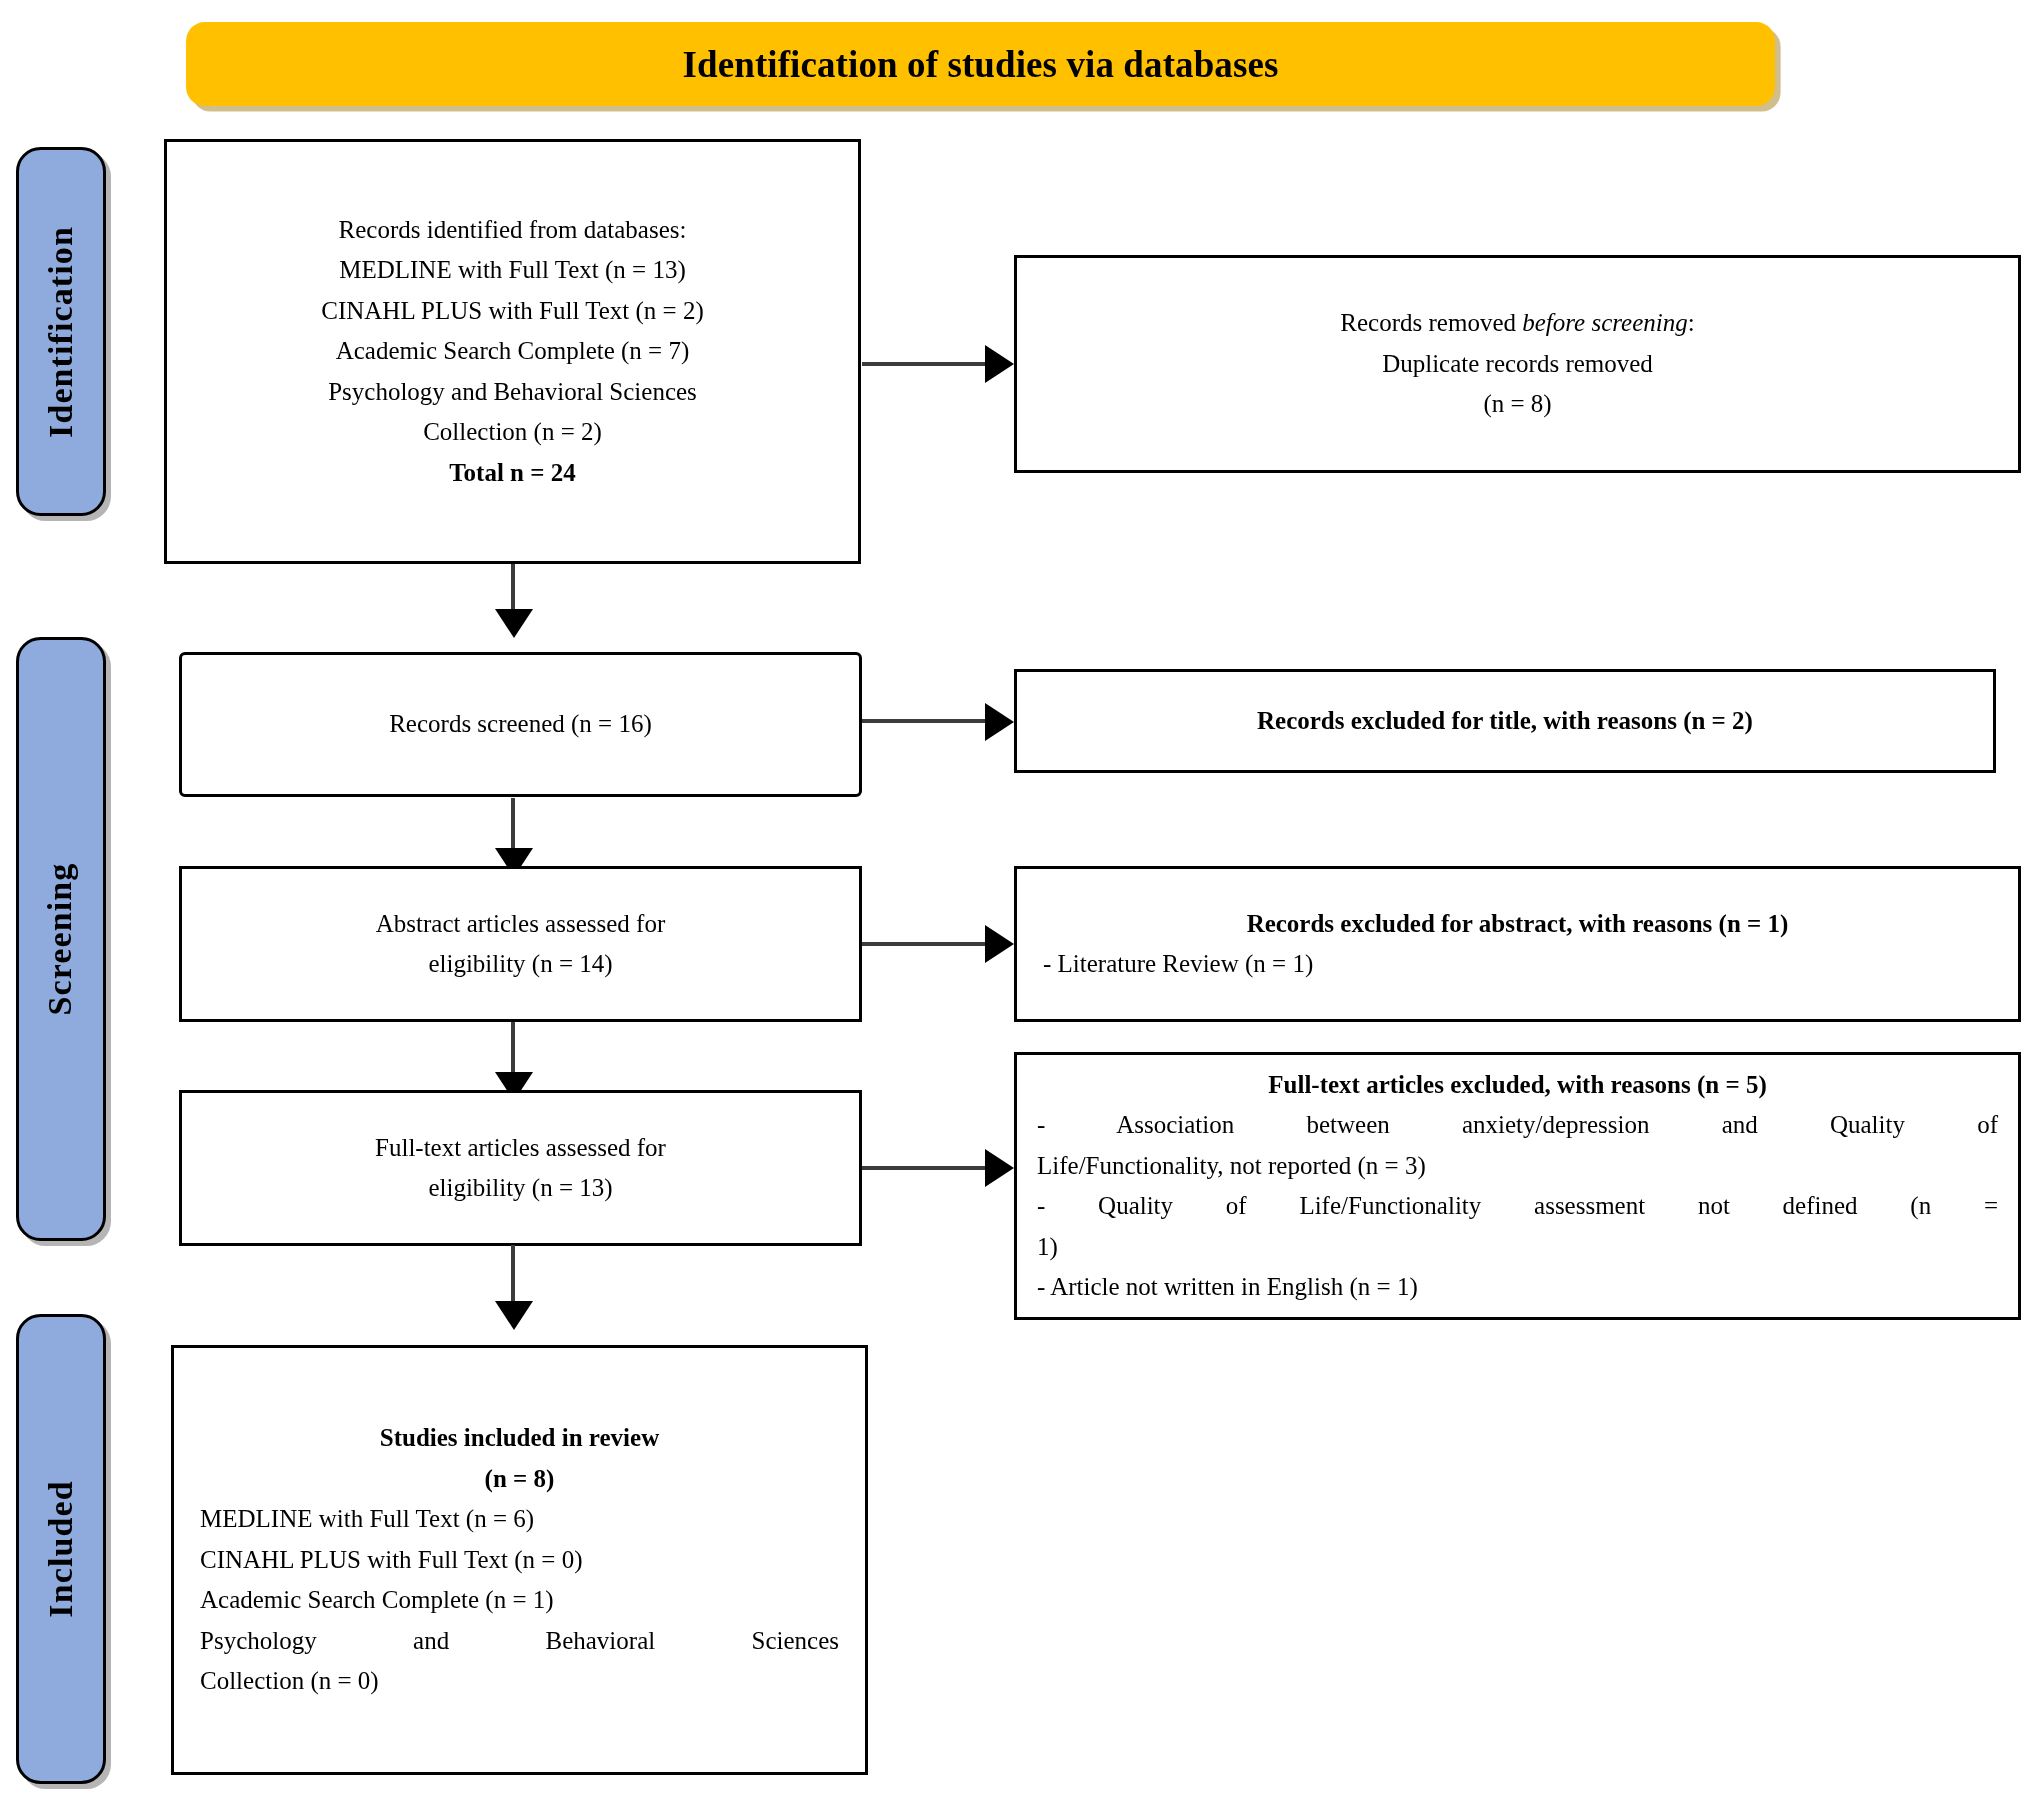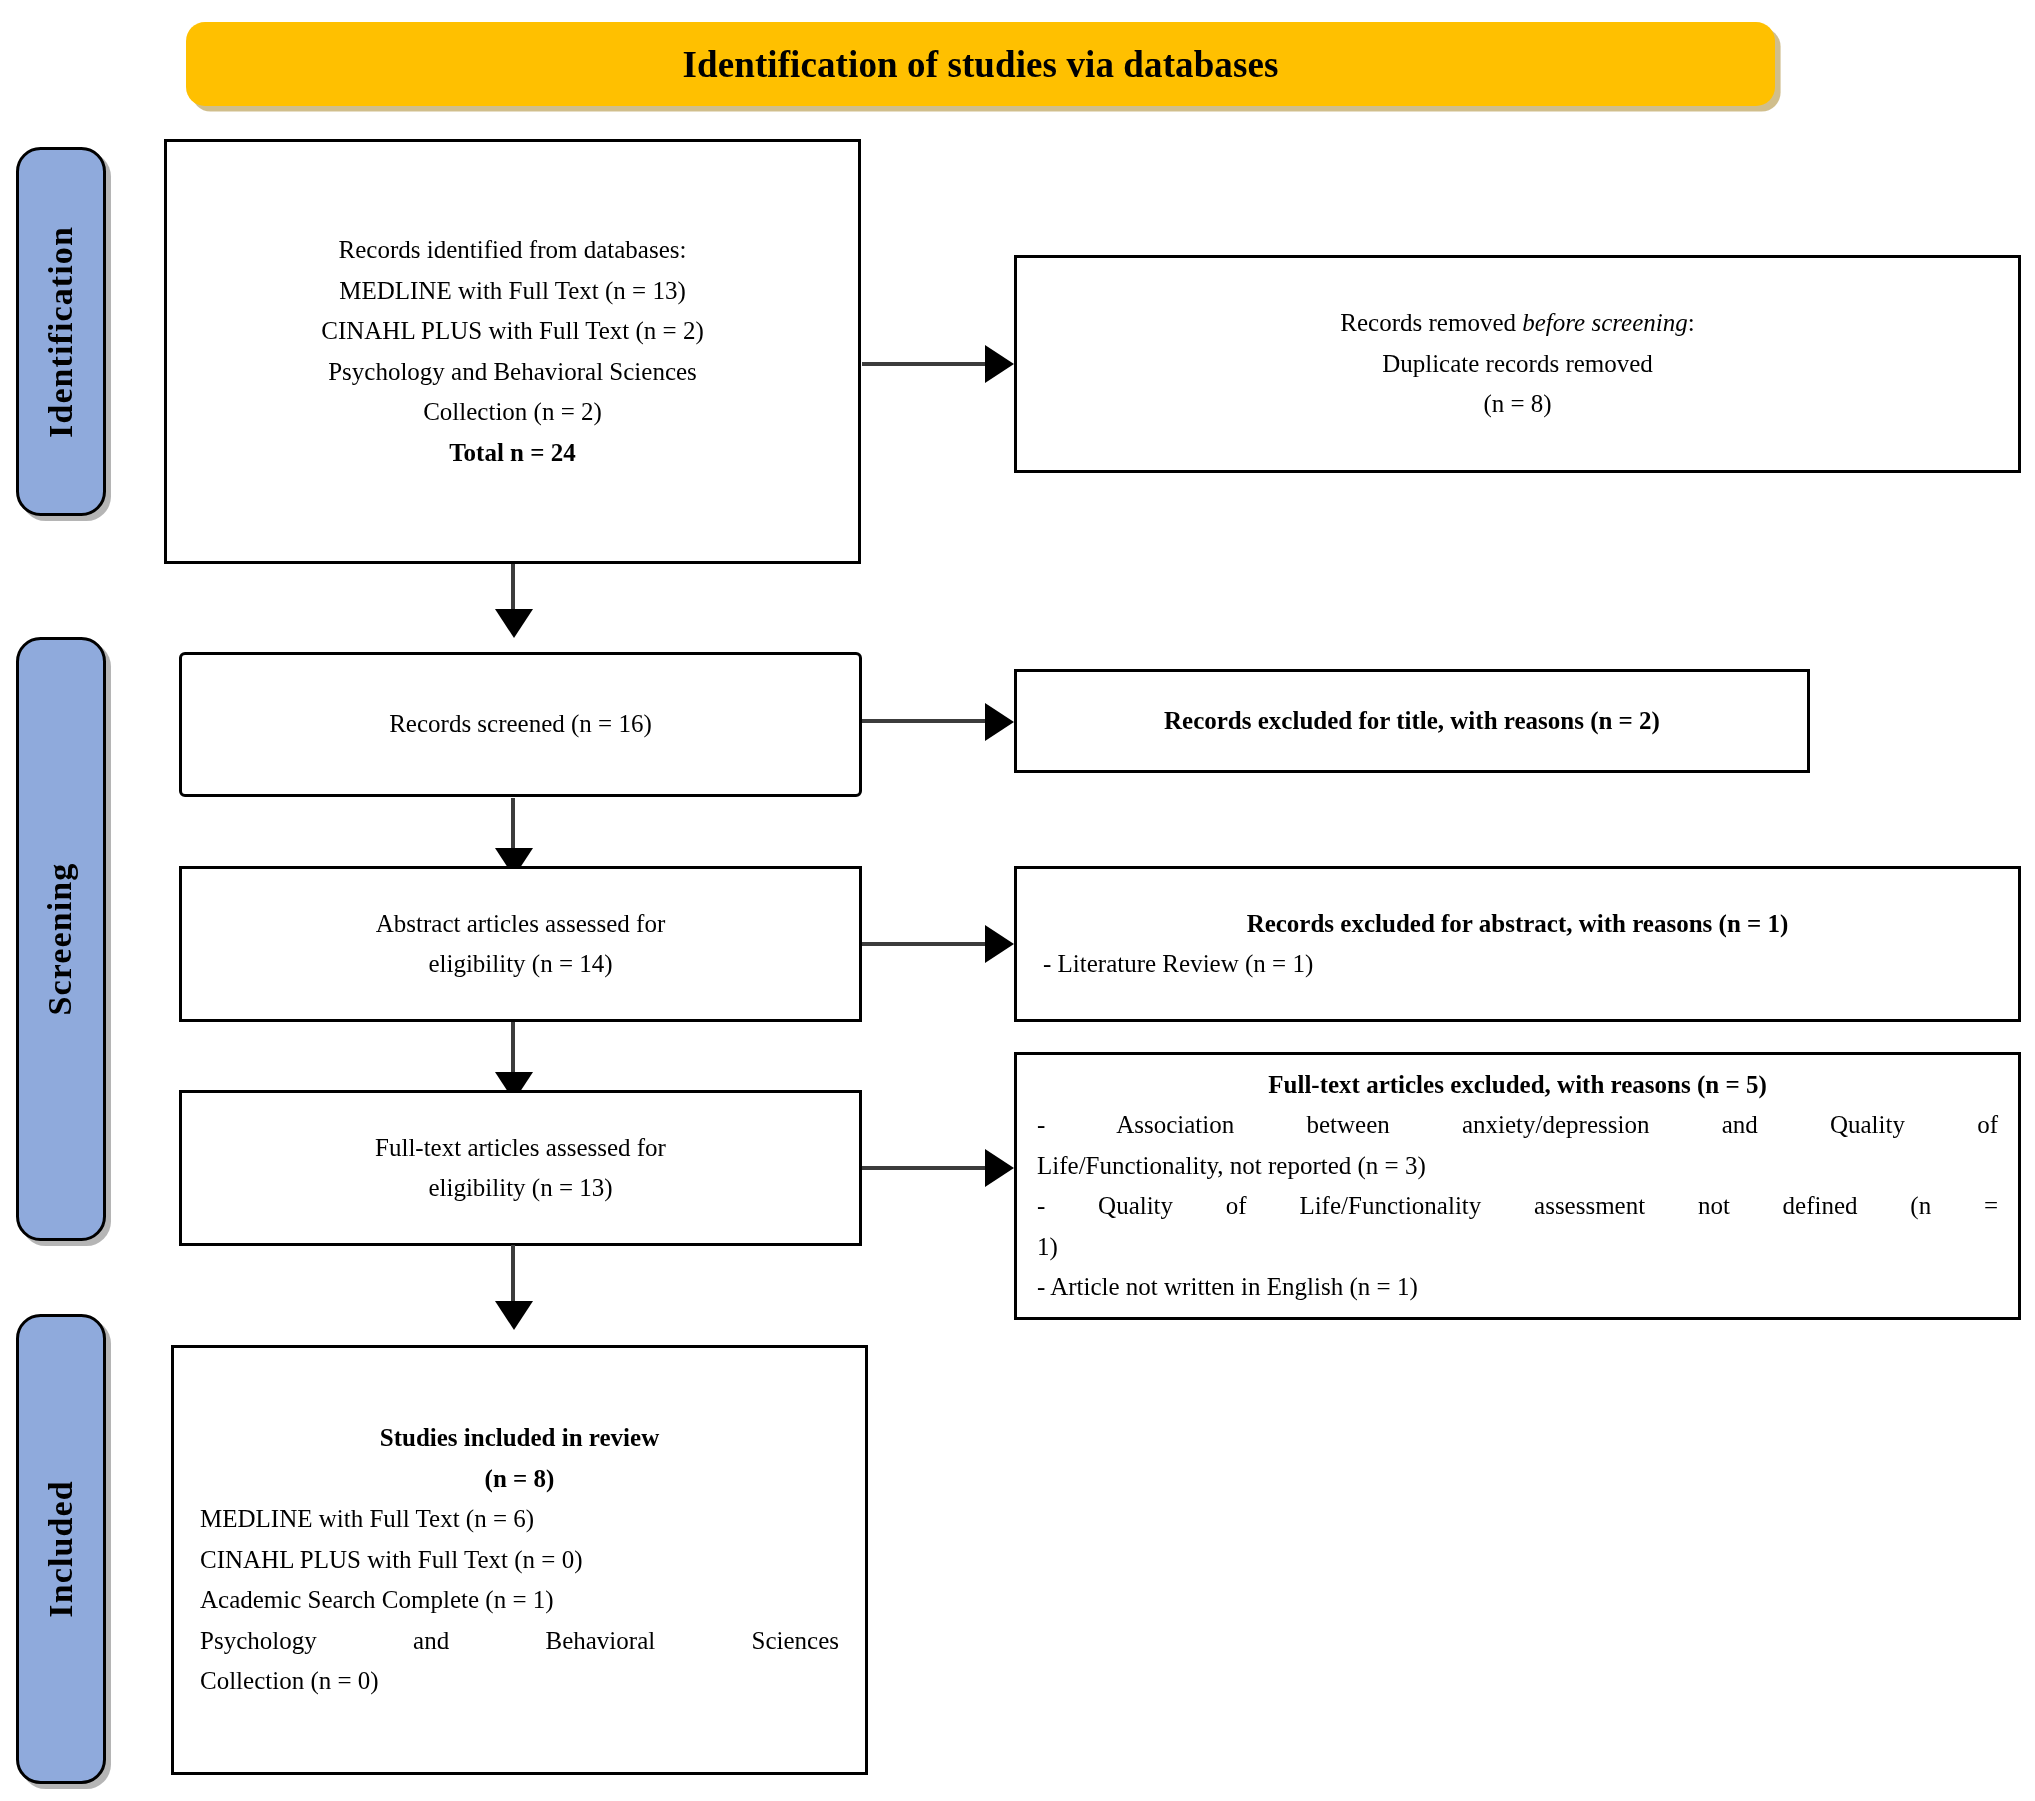--- a/index.html
+++ b/index.html
@@ -116,20 +116,21 @@
 
   <div class="pill" style="left:15.7px;top:1314px;width:90px;height:470px;">
     <span>Included</span>
   </div>
 
   <div class="box" style="left:164px;top:139px;width:697px;height:425px;">
     <div class="lines">
       <span class="ln">Records identified from databases:</span>
       <span class="ln">MEDLINE with Full Text (n = 13)</span>
       <span class="ln">CINAHL PLUS with Full Text (n = 2)</span>
+      <span class="ln">Academic Search Complete (n = 7)</span>
       <span class="ln">Psychology and Behavioral Sciences</span>
       <span class="ln">Collection (n = 2)</span>
       <span class="ln b">Total n = 24</span>
     </div>
   </div>
 
   <div class="box" style="left:1014px;top:255px;width:1007px;height:218px;">
     <div class="lines">
       <span class="ln"><span>Records removed </span><em>before screening</em><span>:</span></span>
       <span class="ln">Duplicate records removed</span>
@@ -142,21 +143,21 @@
 
   <div class="vline" style="left:511px;top:564px;height:56px;"></div>
   <div class="arrow-down" style="left:495px;top:609px;"></div>
 
   <div class="box" style="left:179px;top:652px;width:683px;height:145px;border-radius:6px;">
     <div class="lines">
       <span class="ln">Records screened (n = 16)</span>
     </div>
   </div>
 
-  <div class="box" style="left:1014px;top:669px;width:796px;height:104px;">
+  <div class="box" style="left:1014px;top:669px;width:982px;height:104px;">
     <div class="lines">
       <span class="ln b">Records excluded for title, with reasons (n = 2)</span>
     </div>
   </div>
 
   <div class="hline" style="left:862px;top:719px;width:123px;"></div>
   <div class="arrow-right" style="left:985px;top:703px;"></div>
 
   <div class="vline" style="left:511px;top:798px;height:62px;"></div>
   <div class="arrow-down" style="left:495px;top:848px;"></div>

